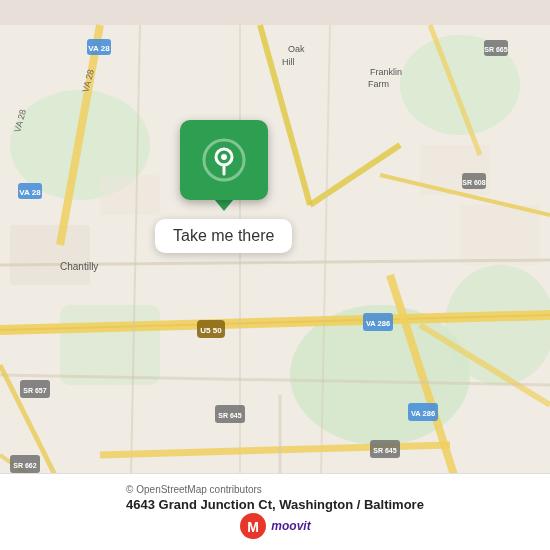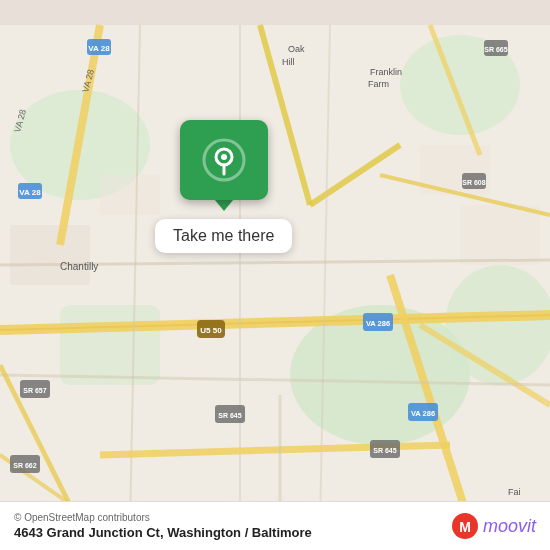--- a/index.html
+++ b/index.html
@@ -82,20 +82,21 @@
       bottom: 0;
       left: 0;
       right: 0;
       background-color: white;
       padding: 10px 14px 10px 14px;
       display: flex;
       align-items: center;
       justify-content: space-between;
       border-top: 1px solid #ddd;
       z-index: 20;
+      flex-direction: column;
     }
 
     .bottom-left {
       display: flex;
       flex-direction: column;
       gap: 2px;
     }
 
     .attribution {
       font-size: 10px;
@@ -113,23 +114,23 @@
       align-items: center;
       gap: 4px;
     }
 
     .moovit-icon {
       width: 28px;
       height: 28px;
     }
 
     .moovit-text {
-      font-size: 18px;
-      font-weight: 400;
-      color: #8b5cf6;
+      font-size: 12px;
+      font-weight: 700;
+      color: #4c1d95;
       font-style: italic;
     }
   </style>
 </head>
 <body>
 
 <div id="map-container">
 
   <svg class="map-svg" viewBox="0 0 550 500" xmlns="http://www.w3.org/2000/svg">
 

